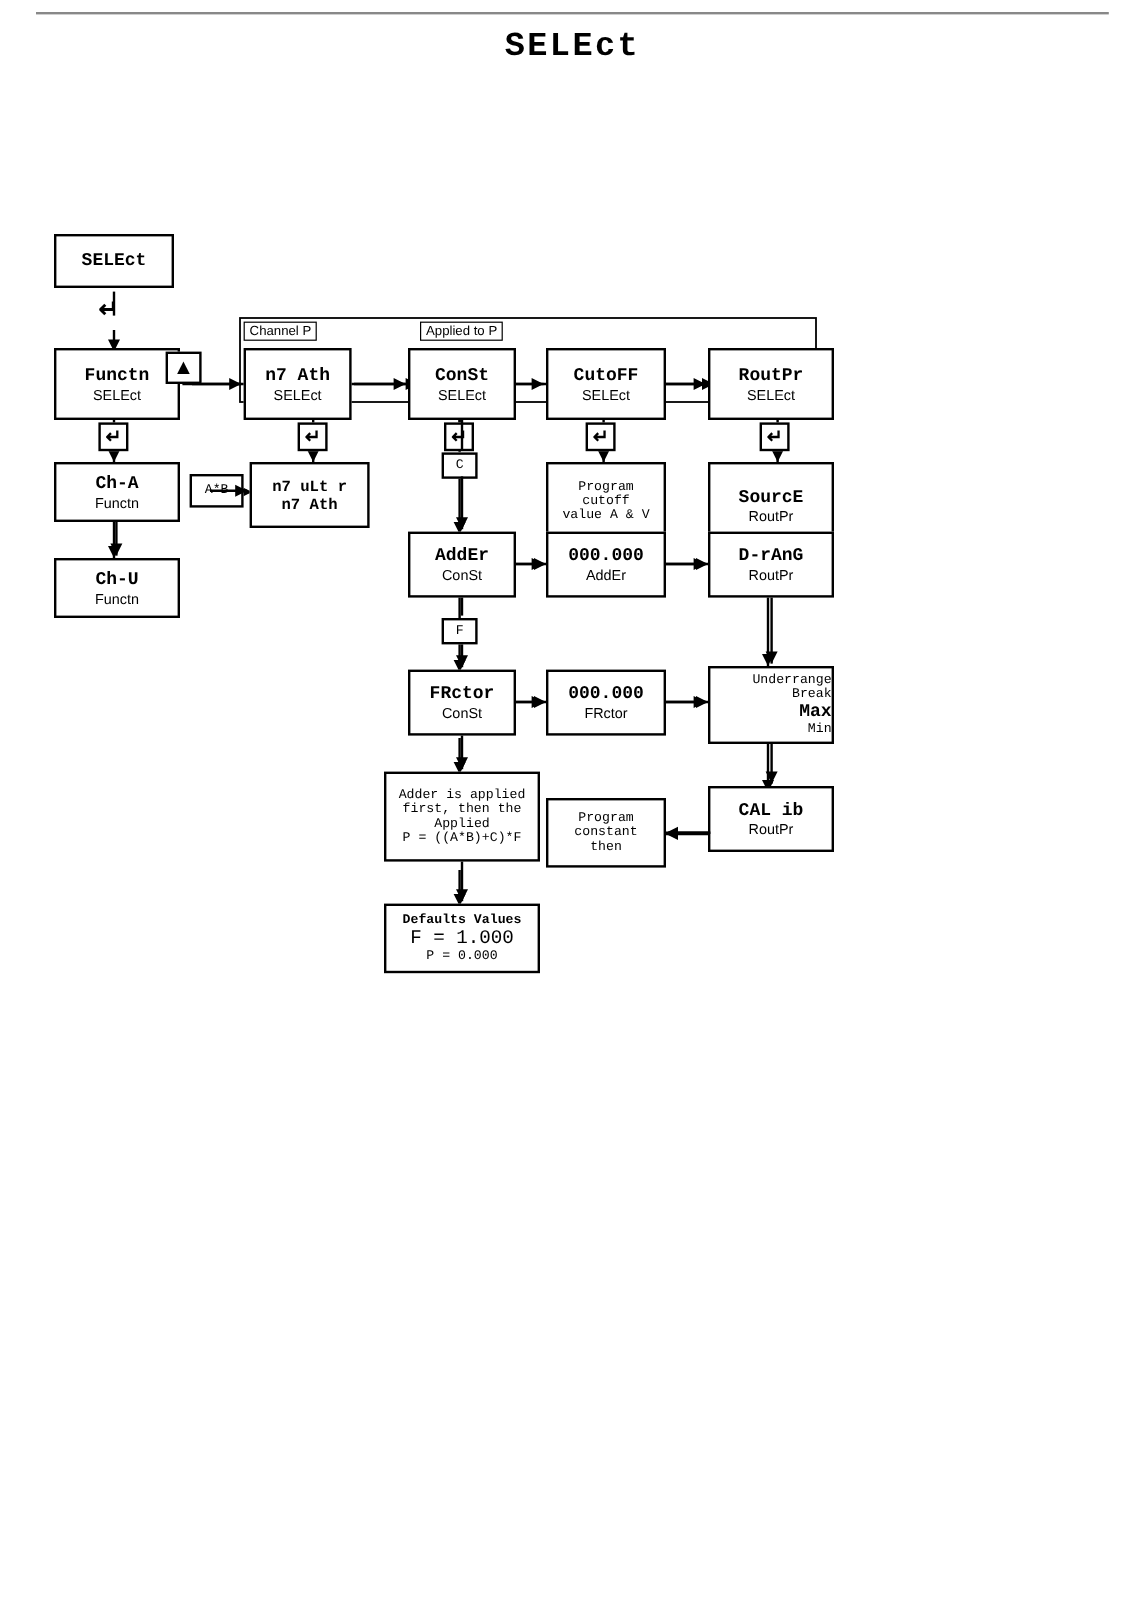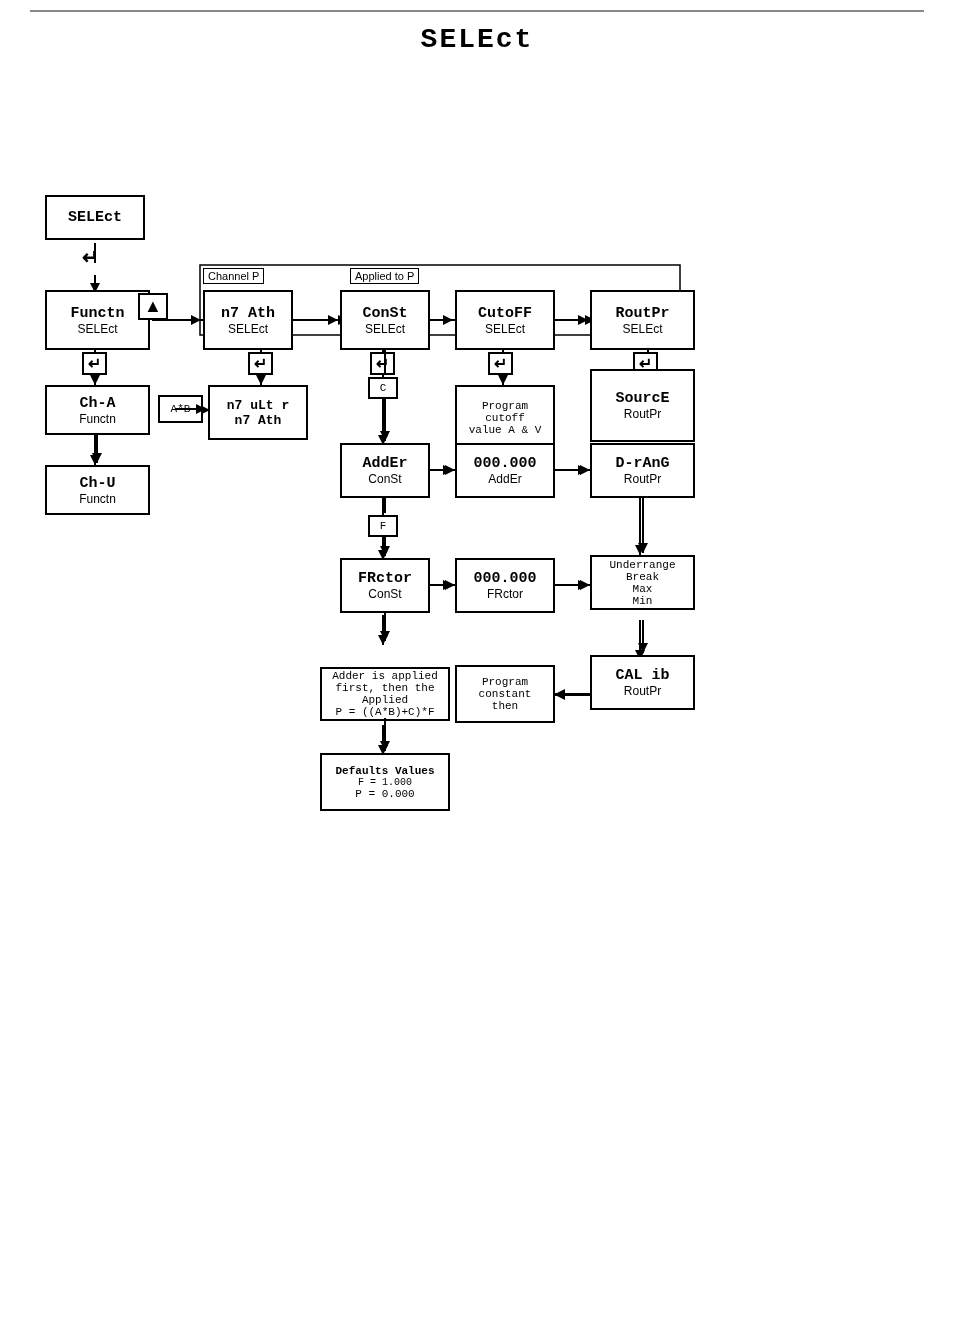--- a/index.html
+++ b/index.html
@@ -211,21 +211,21 @@
     <span class="box-bold" style="font-size:13px;">n7 uLt r</span>
     <span class="box-bold" style="font-size:13px;">n7 Ath</span>
   </div>
 
   <div class="box" style="left:455px; top:310px; width:100px; height:65px; font-size:11px;">
     <span style="font-size:11px;">Program</span>
     <span style="font-size:11px;">cutoff</span>
     <span style="font-size:11px;">value A &amp; V</span>
   </div>
 
-  <div class="box" style="left:590px; top:294px; width:105px; height:73px;">
+  <div class="box" style="left:590px; top:310px; width:105px; height:73px;">
     <span class="box-bold">SourcE</span>
     <span class="box-sub">RoutPr</span>
   </div>
 
   <div class="box" style="left:45px; top:390px; width:105px; height:50px;text-align:center;">
     <span class="box-bold">Ch-U</span>
     <span class="box-sub">Functn</span>
   </div>
 
   <div class="box" style="left:368px; top:302px; width:30px; height:22px; font-size:11px; padding:0;">
@@ -254,48 +254,48 @@
   <div class="box" style="left:340px; top:483px; width:90px; height:55px;">
     <span class="box-bold">FRctor</span>
     <span class="box-sub">ConSt</span>
   </div>
 
   <div class="box" style="left:455px; top:483px; width:100px; height:55px;">
     <span class="box-bold">000.000</span>
     <span class="box-sub">FRctor</span>
   </div>
 
-  <div class="box" style="left:590px; top:480px; width:105px; height:55px; font-size:11px;">
+  <div class="box" style="left:590px; top:480px; width:105px; height:65px; font-size:11px;align-items:flex-end;">
     <span style="font-size:11px;">Underrange</span>
     <span style="font-size:11px;">Break</span>
-    <span style="font-size:11px;">Max</span>
+    <span style="font-size:15px;font-weight:bold;">Max</span>
     <span style="font-size:11px;">Min</span>
   </div>
 
-  <div class="box" style="left:320px; top:592px; width:130px; height:54px; font-size:11px;text-align:center;">
+  <div class="box" style="left:320px; top:568px; width:130px; height:75px; font-size:11px;text-align:center;">
     <span style="font-size:11px;">Adder is applied</span>
     <span style="font-size:11px;">first, then the</span>
     <span style="font-size:11px;">Applied</span>
     <span style="font-size:11px;">P = ((A*B)+C)*F</span>
   </div>
 
   <div class="box" style="left:455px; top:590px; width:100px; height:58px; font-size:11px;">
     <span style="font-size:11px;">Program</span>
     <span style="font-size:11px;">constant</span>
     <span style="font-size:11px;">then</span>
   </div>
 
   <div class="box" style="left:590px; top:580px; width:105px; height:55px;">
     <span class="box-bold">CAL ib</span>
     <span class="box-sub">RoutPr</span>
   </div>
 
   <div class="box" style="left:320px; top:678px; width:130px; height:58px; font-size:11px;">
     <span style="font-size:11px; font-weight:bold;">Defaults Values</span>
-    <span style="font-size:10px;">F = 1.000</span>
+    <span style="font-size:16px;">F = 1.000</span>
     <span style="font-size:11px;">P = 0.000</span>
   </div>
 
   <svg style="position:absolute;top:0;left:0;width:954px;height:1100px;pointer-events:none;">
 
     <line x1="555" y1="619" x2="592" y2="619" stroke="#000" stroke-width="2"></line>
     <polygon points="555,619 565,614 565,624" fill="#000"></polygon>
 
     <line x1="385" y1="275" x2="385" y2="300" stroke="#000" stroke-width="2"></line>
 

